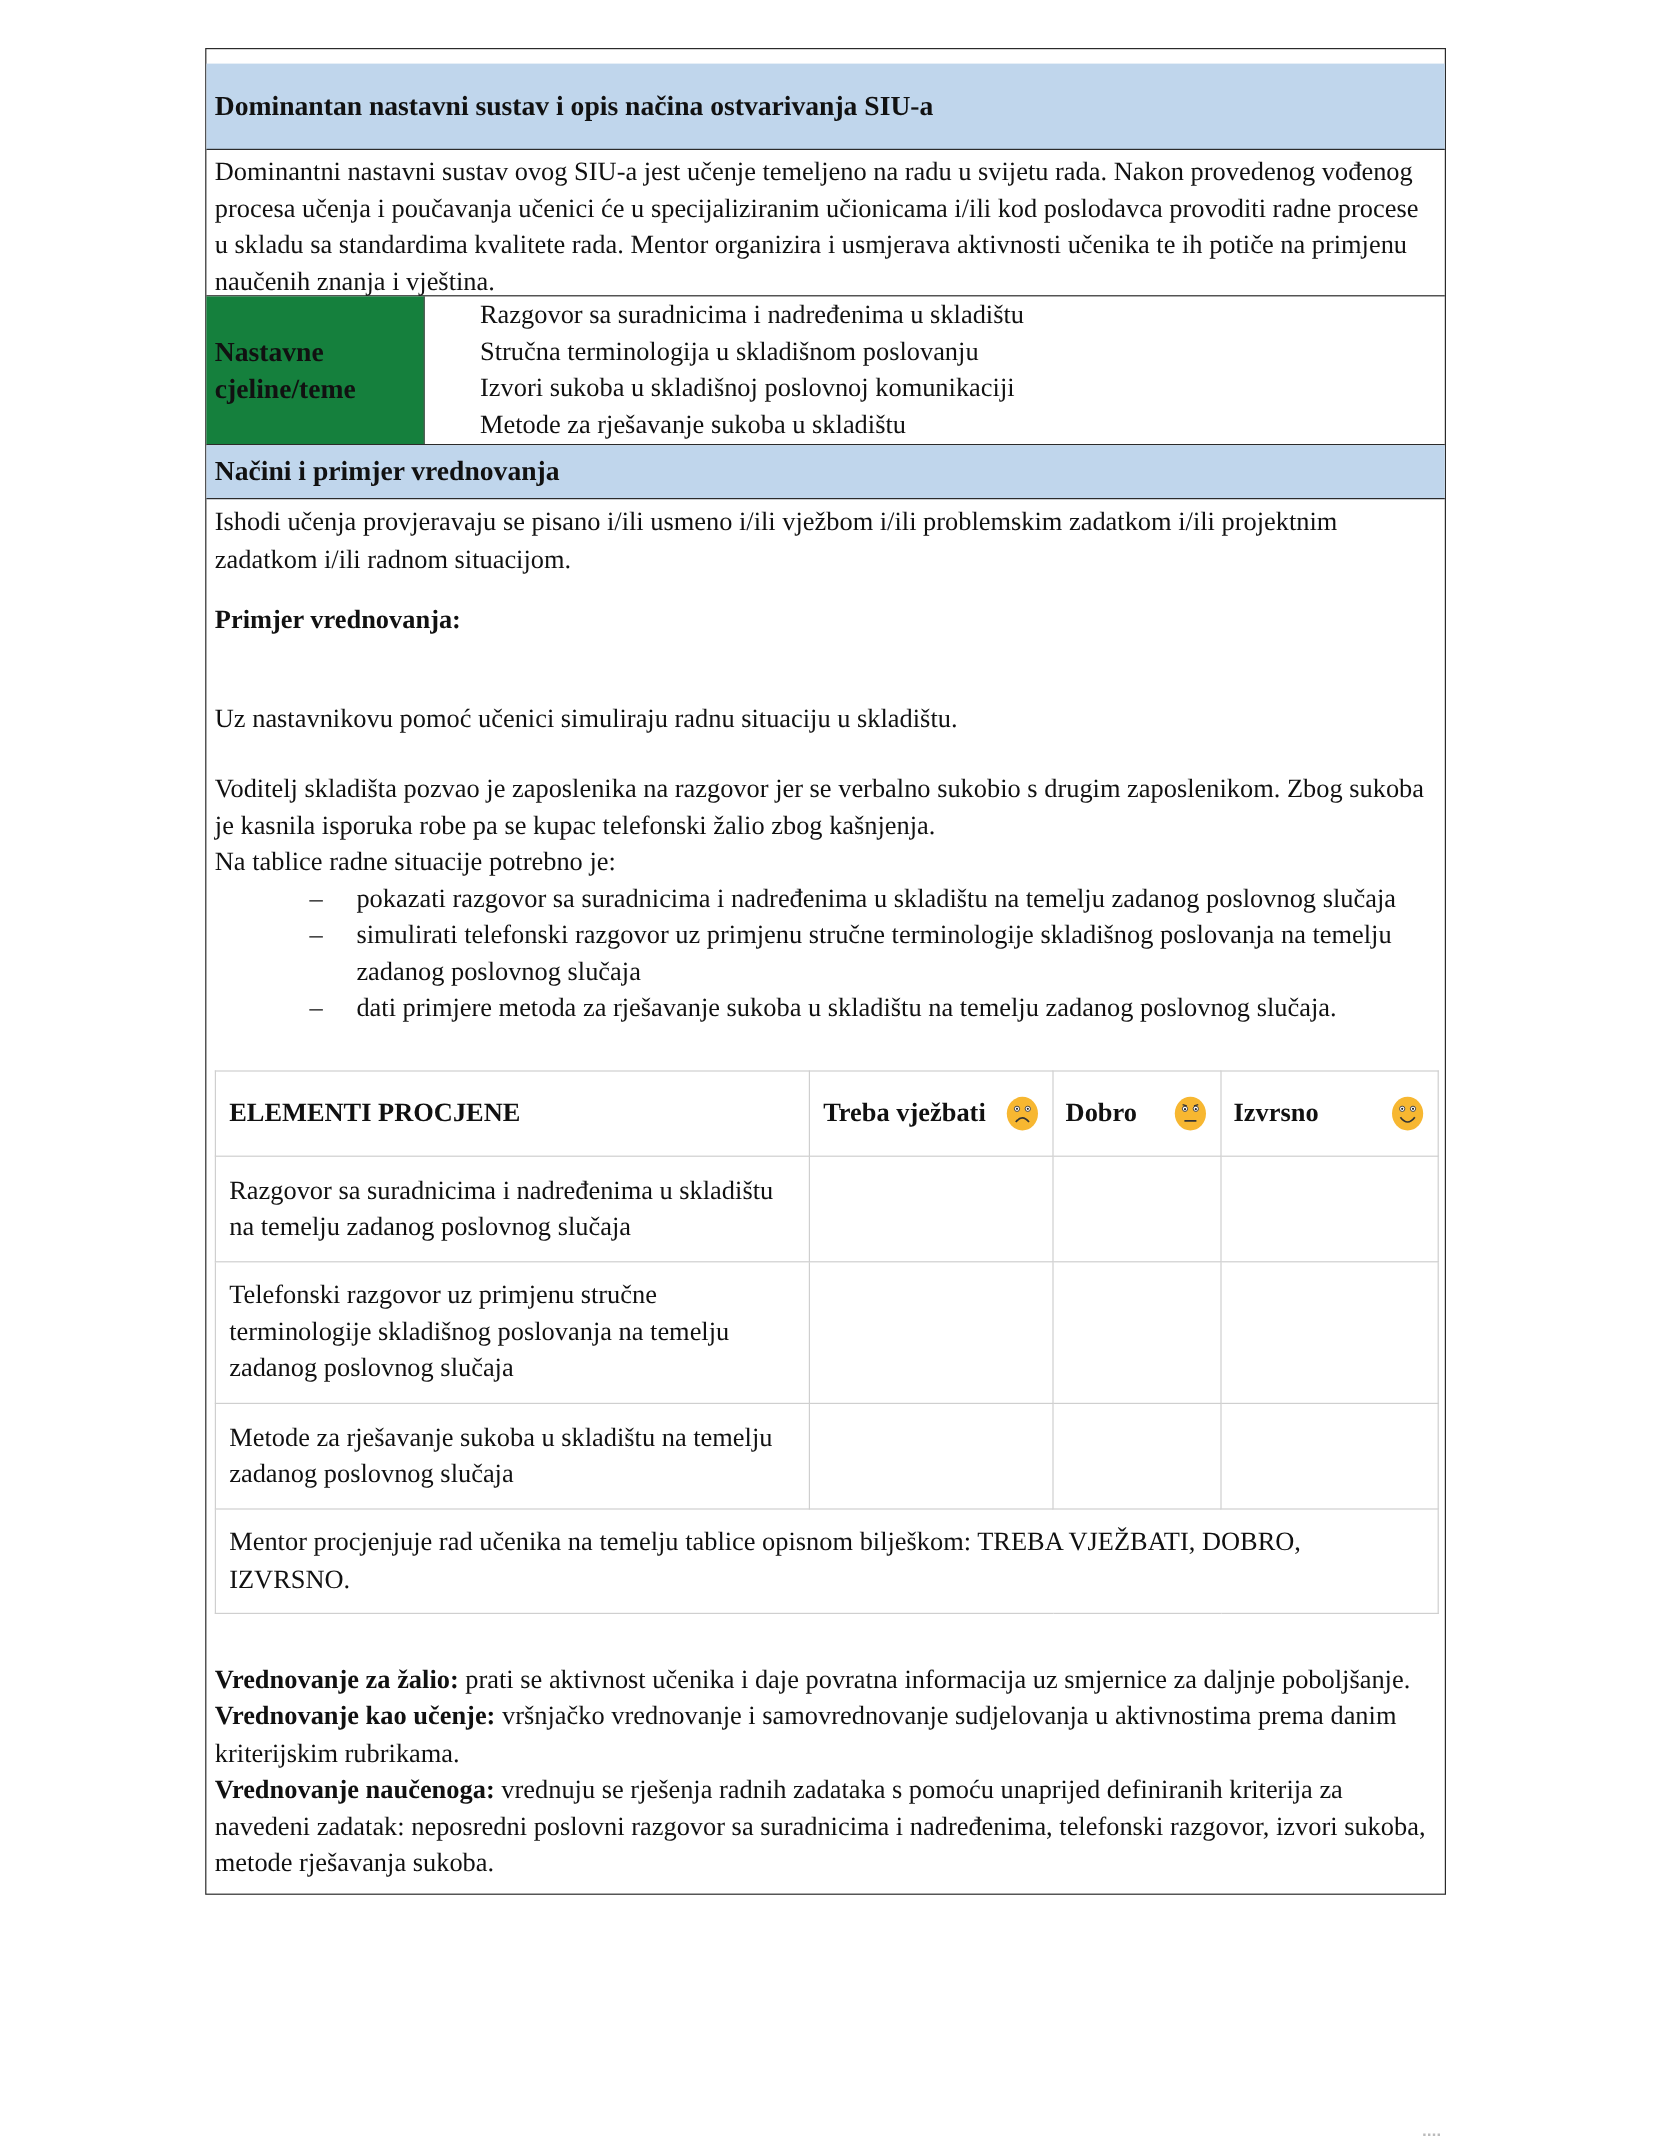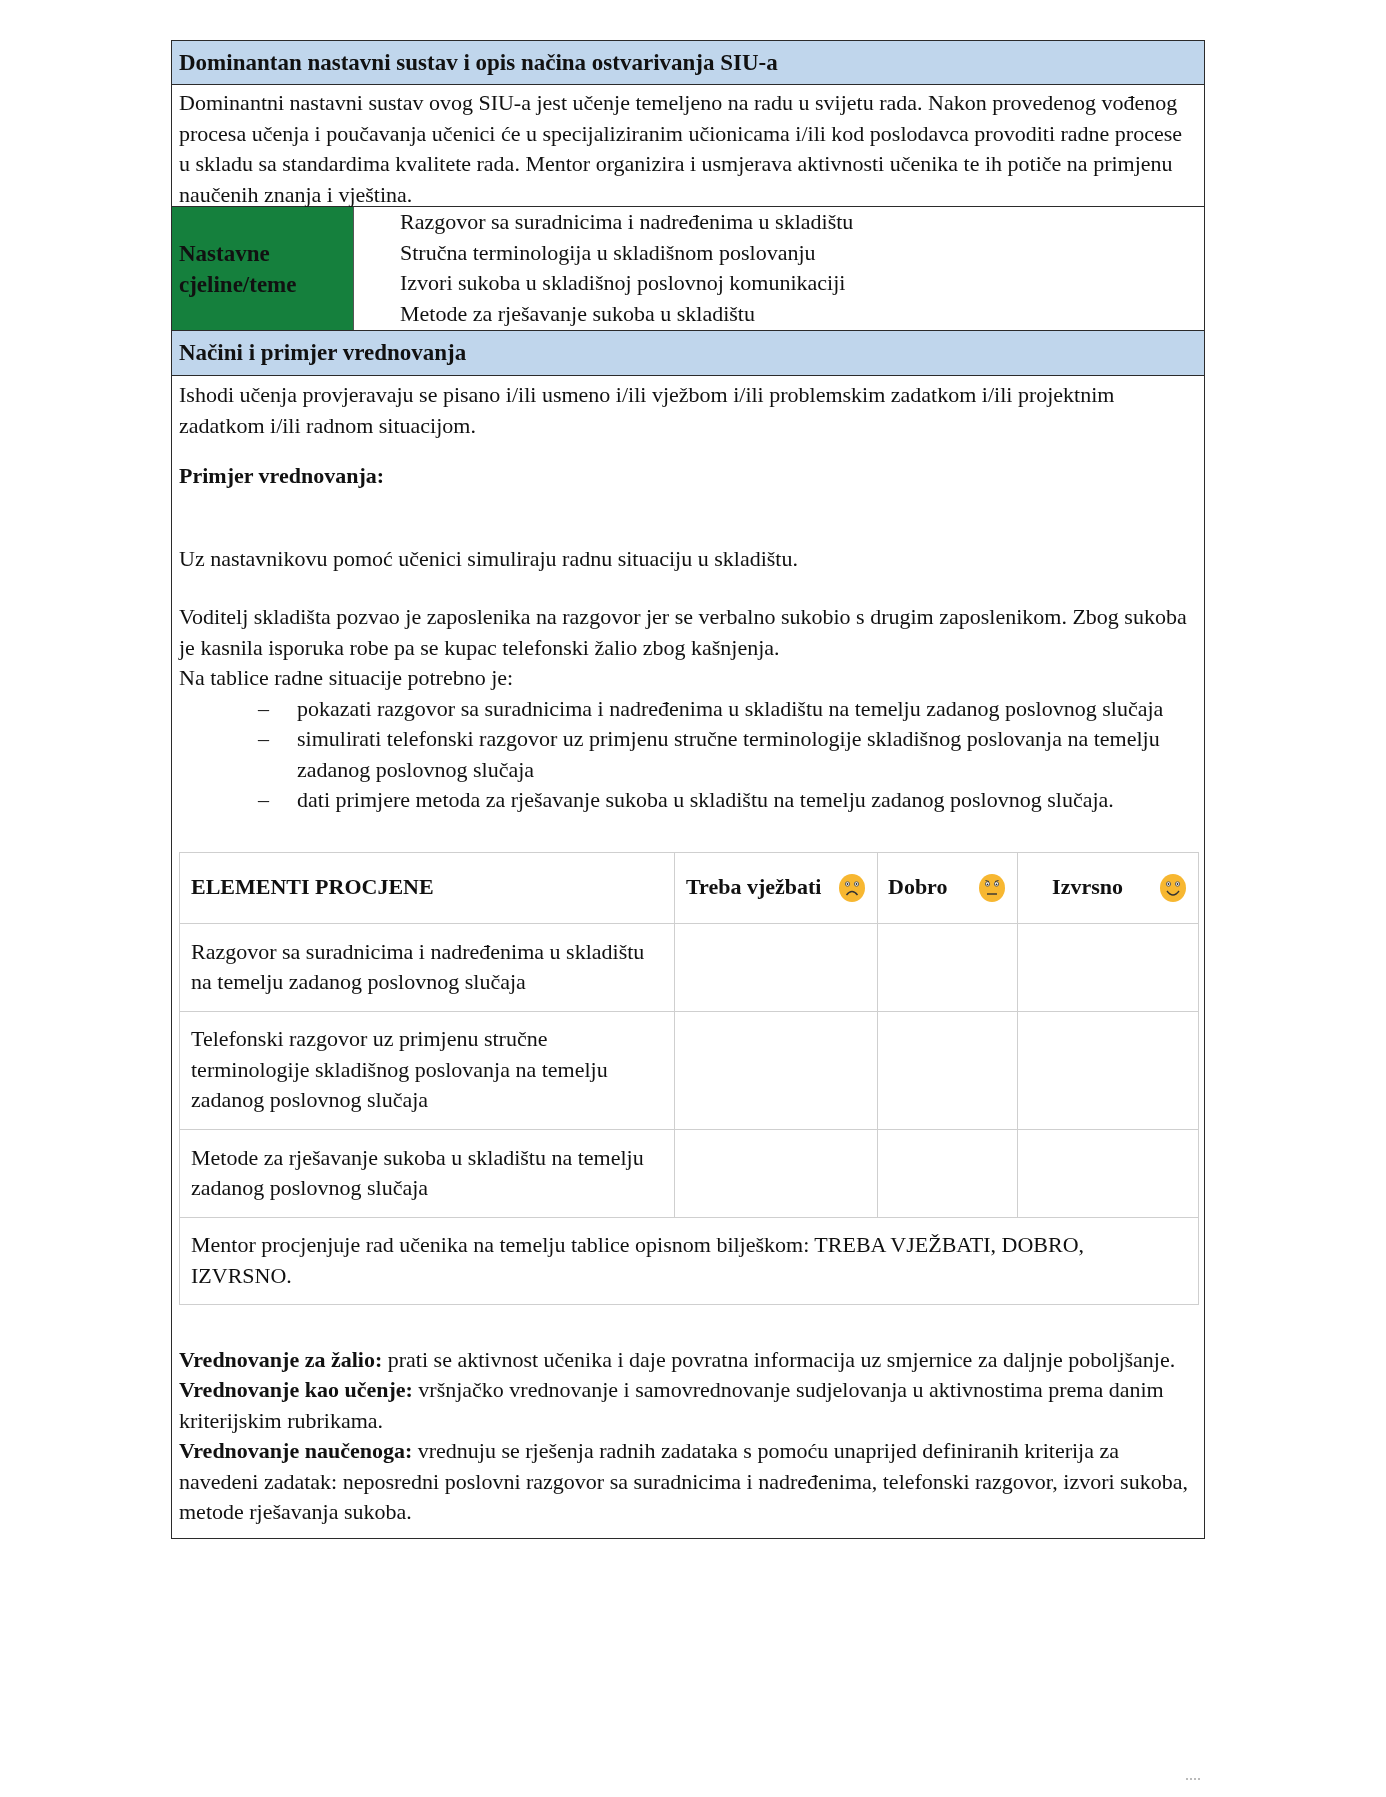--- a/index.html
+++ b/index.html
@@ -15,21 +15,21 @@
   }
   .row { border-bottom: 1.5px solid #2b2b2b; box-sizing: border-box; }
   .row:last-child { border-bottom: none; }
   .head {
     background: #c0d6ec;
     font-weight: bold;
     font-size: 23px;
     padding: 0 7px;
     display: flex; align-items: center;
   }
-  .head.h1 { height: 44px; }
+  .head.h1 { height: 72px; margin-top: 12px; }
   .head.h2 { height: 45px; }
   .para {
     font-size: 22px; line-height: 30.5px;
     padding: 3px 7px 0 7px;
   }
   .intro { height: 122px; }
   .topics { display: flex; height: 124px; }
   .topics .lbl {
     width: 182px; background: #15803d; border-right: 1.5px solid #555;
     font-weight: bold; font-size: 23px; line-height: 31px;
@@ -143,21 +143,21 @@
                     <circle cx="18.5" cy="11" r="2.2" fill="#fff" stroke="#444" stroke-width="0.8"></circle>
                     <circle cx="9.5" cy="11.3" r="0.9" fill="#222"></circle>
                     <circle cx="18.5" cy="11.3" r="0.9" fill="#222"></circle>
                     <path d="M7.5 7.5 L11 8.5 M20.5 7.5 L17 8.5" stroke="#333" stroke-width="1"></path>
                     <path d="M9 21 L19 21" stroke="#333" stroke-width="1.4"></path>
                   </svg>
             </span>
           </div>
         </th>
         <th class="c4">
-          <div class="hcell" style="justify-content:flex-end; gap:36px;">
+          <div class="hcell" style="justify-content:space-between; gap:36px;">
             <span>Izvrsno</span>
             <span class="face">
               <svg width="28" height="30" viewBox="0 0 28 30">
                     <ellipse cx="14" cy="15" rx="13" ry="14" fill="#f7b731"></ellipse>
                     <circle cx="9.5" cy="11" r="2.2" fill="#fff" stroke="#444" stroke-width="0.8"></circle>
                     <circle cx="18.5" cy="11" r="2.2" fill="#fff" stroke="#444" stroke-width="0.8"></circle>
                     <circle cx="9.5" cy="11" r="0.9" fill="#222"></circle>
                     <circle cx="18.5" cy="11" r="0.9" fill="#222"></circle>
                     <path d="M8 18 Q14 26 20 18" stroke="#333" stroke-width="1.4" fill="none"></path>
                   </svg>

